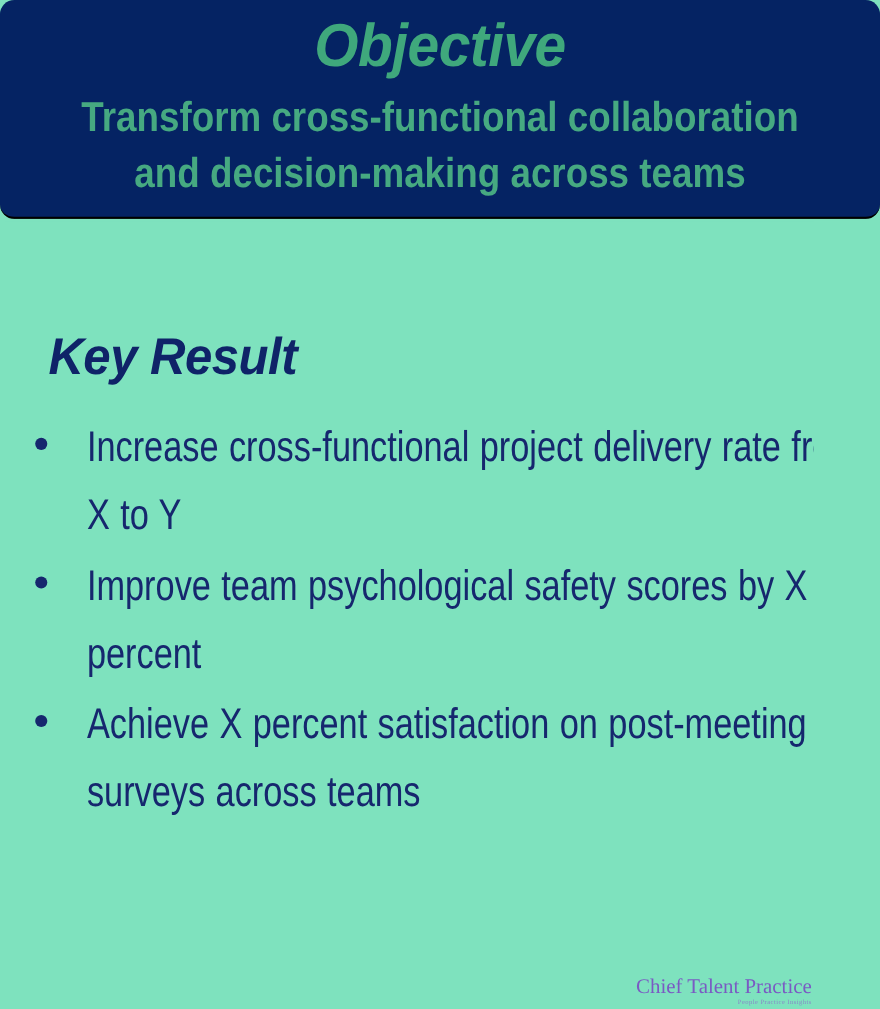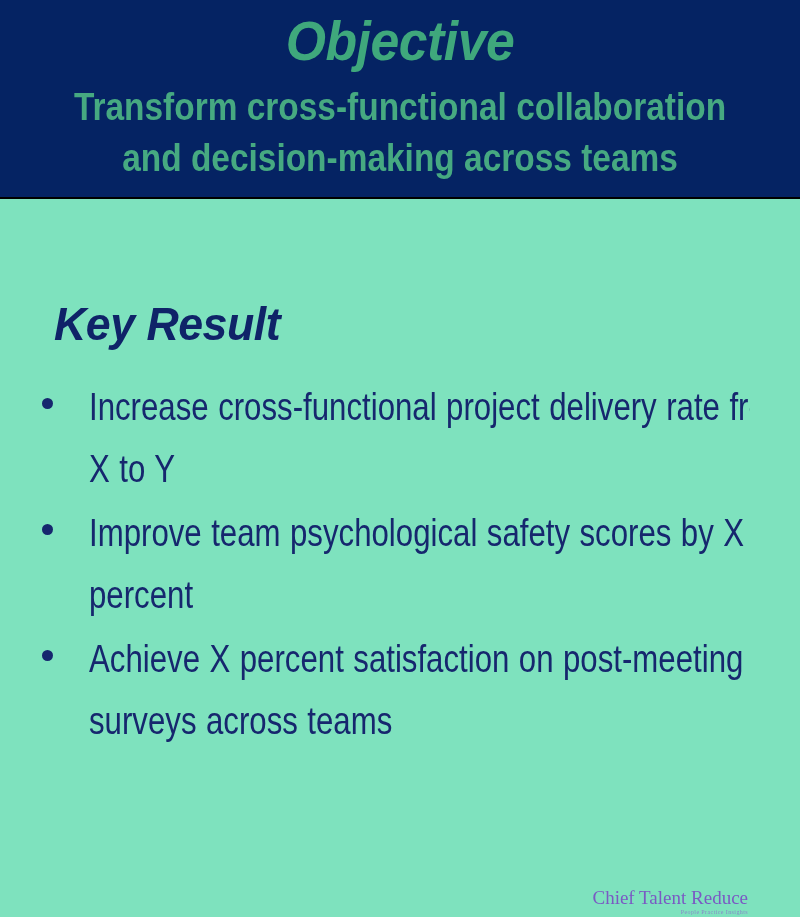--- a/index.html
+++ b/index.html
@@ -28,20 +28,21 @@
     position: absolute;
     left: 0;
     top: 0;
     width: 800px;
     height: 199px;
     background: #052363;
     box-sizing: border-box;
     border-bottom: 2px solid #000000;
     text-align: center;
     overflow: hidden;
+    border-radius: 13px;
   }
 
   .objective-title {
     display: block;
     margin: 0;
     padding: 0;
     position: absolute;
     left: 0;
     right: 0;
     top: 8px;
@@ -73,21 +74,21 @@
     transform-origin: center top;
     white-space: normal;
   }
   .objective-subtitle .sub-line {
     display: block;
   }
 
   
   .body-panel {
     position: absolute;
-    left: 14px;
+    left: 4px;
     top: 201px;
     width: 736px;
     height: 716px;
     background: #7ee2be;
     overflow: hidden;
   }
 
   .key-result-heading {
     position: absolute;
     left: 40px;
@@ -203,18 +204,18 @@
         <span class="kr-bullet"></span>
         <span class="kr-text">Improve team psychological safety scores by X percent</span>
       </li>
       <li class="kr-item">
         <span class="kr-bullet"></span>
         <span class="kr-text">Achieve X percent satisfaction on post-meeting surveys across teams</span>
       </li>
     </ul>
 
     <div class="watermark">
-      <span class="watermark-title">Chief Talent Reduce</span>
+      <span class="watermark-title">Chief Talent Practice</span>
       <span class="watermark-tagline">People Practice Insights</span>
     </div>
 
   </div>
 </div>
 
 </body></html>

